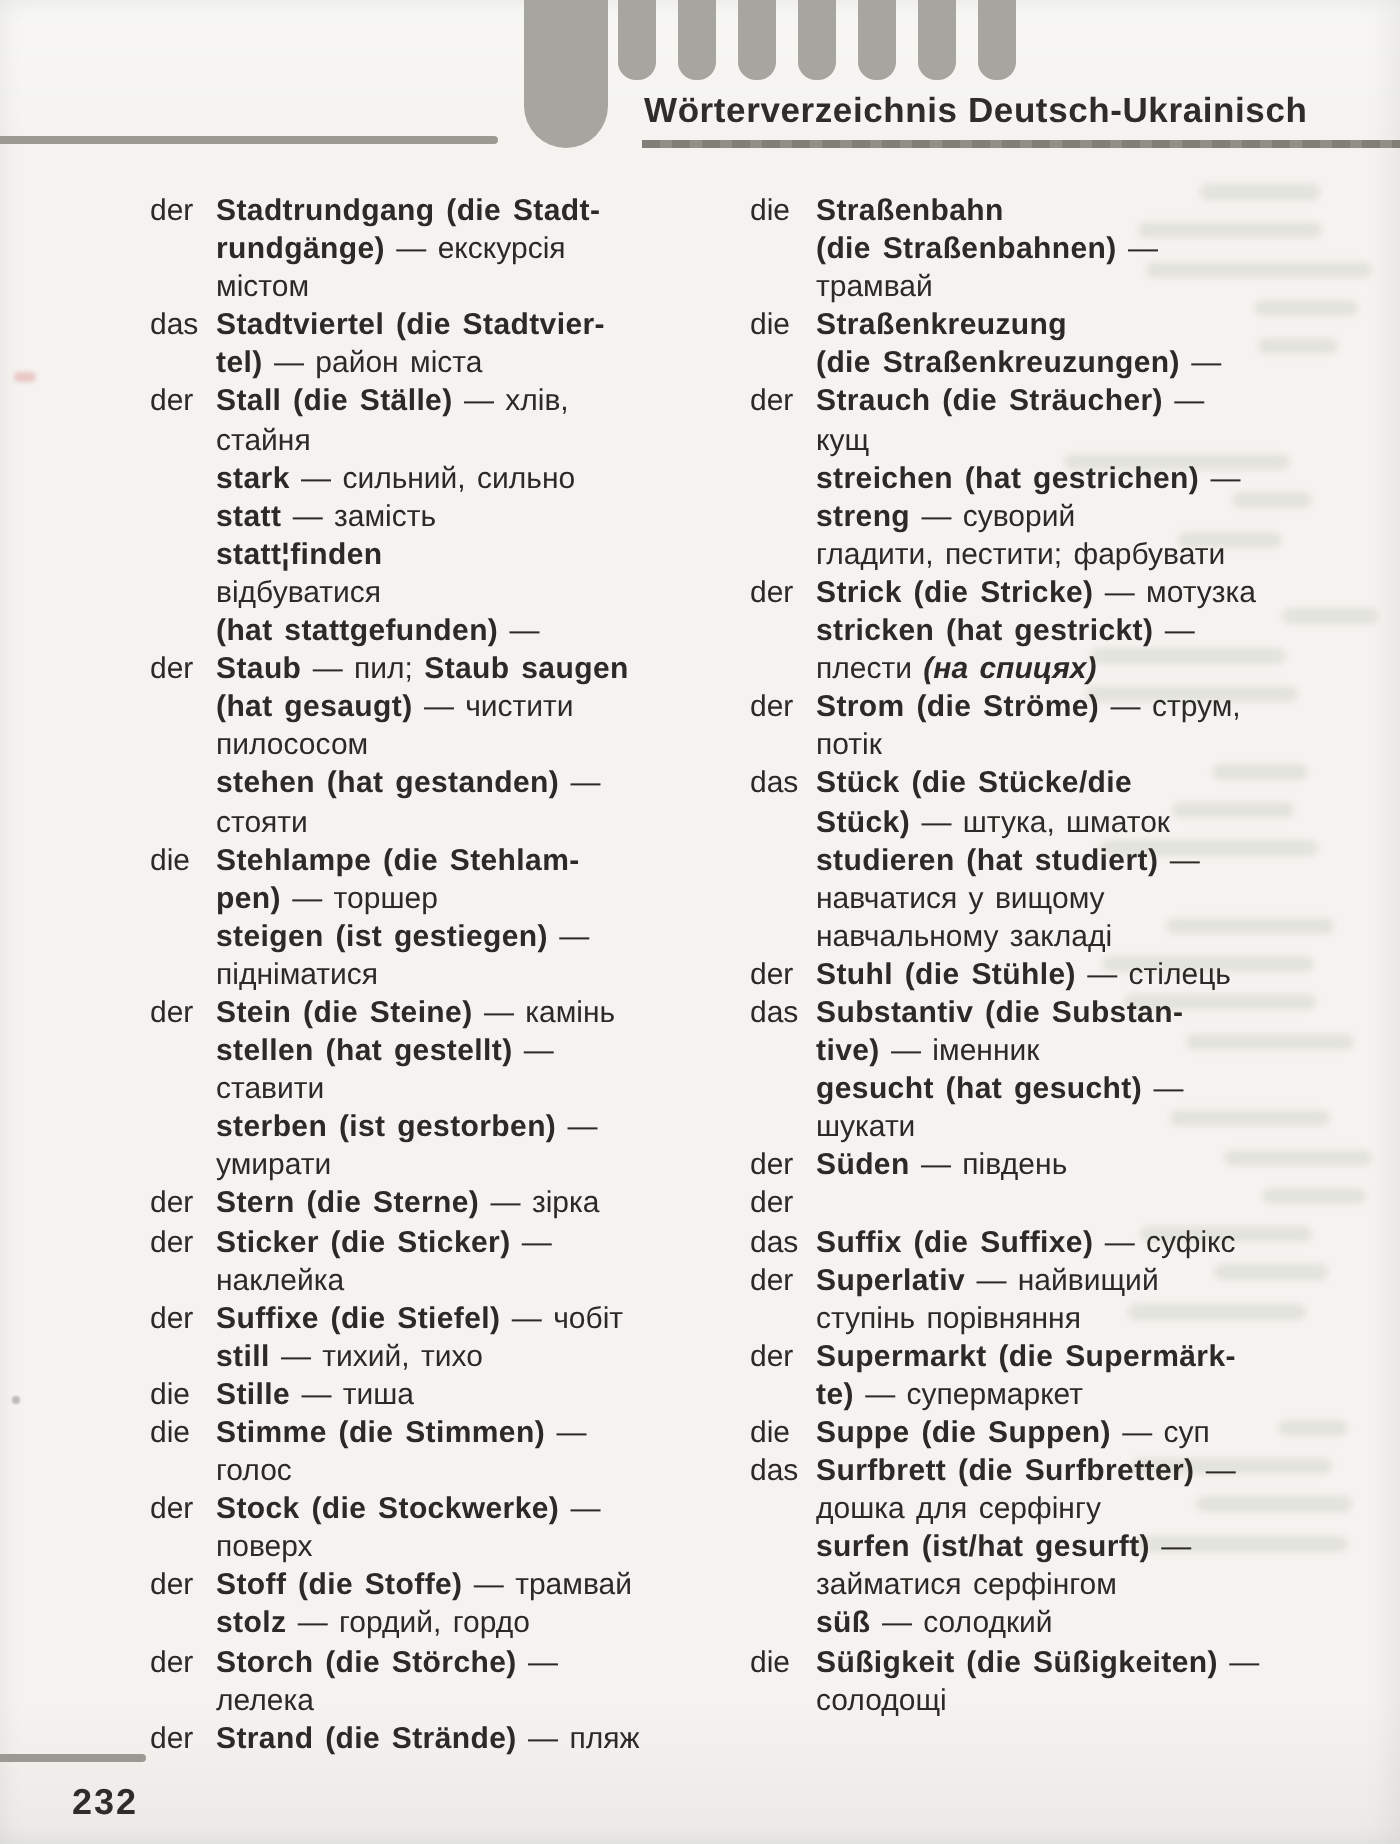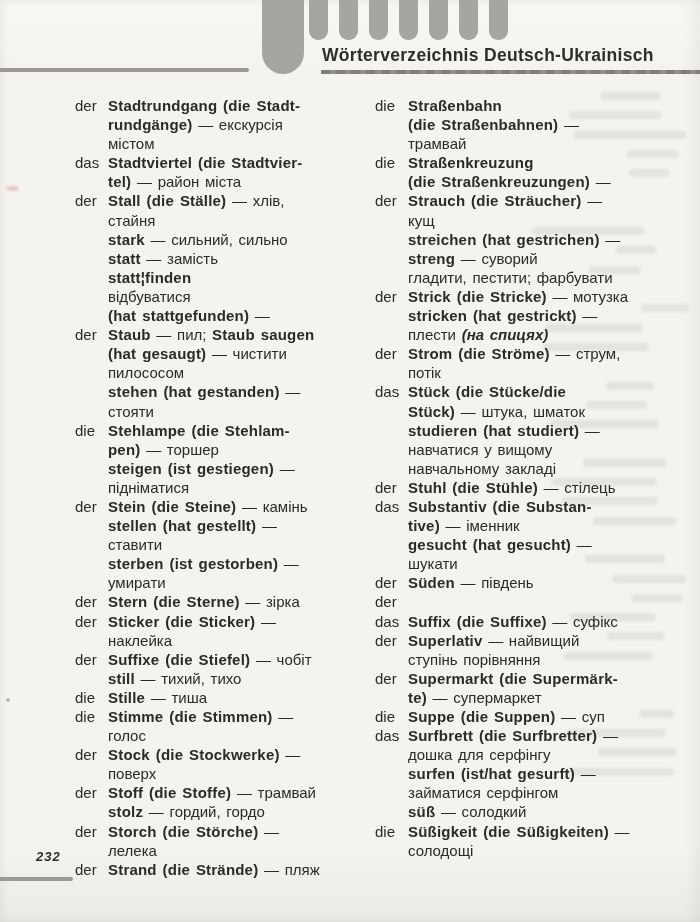--- a/index.html
+++ b/index.html
@@ -50,22 +50,22 @@
   .article{flex:0 0 33px;width:33px;font-weight:normal;}
   .de{font-weight:bold;letter-spacing:.2px;}
   .uk{}
   .it{font-style:italic;font-weight:bold;}
   
   .rule-bottom{
     position:absolute;left:0;top:877px;width:73px;height:4px;
     background:#9b9992;border-radius:0 2px 2px 0;
   }
   .page-number{
-    position:absolute;left:36px;top:849px;
-    font-size:13px;font-weight:bold;color:#2f2d29;letter-spacing:1px;font-style:italic;
+    position:absolute;left:36px;top:891px;
+    font-size:18px;font-weight:bold;color:#2f2d29;letter-spacing:1px;
   }
   
   .pink-mark{
     position:absolute;left:7px;top:186px;width:11px;height:5px;
     background:rgba(224,158,158,.5);border-radius:3px;filter:blur(1px);
   }
   .dot-mark{
     position:absolute;left:6px;top:698px;width:4px;height:4px;
     background:rgba(120,118,112,.45);border-radius:50%;filter:blur(.5px);
   }

